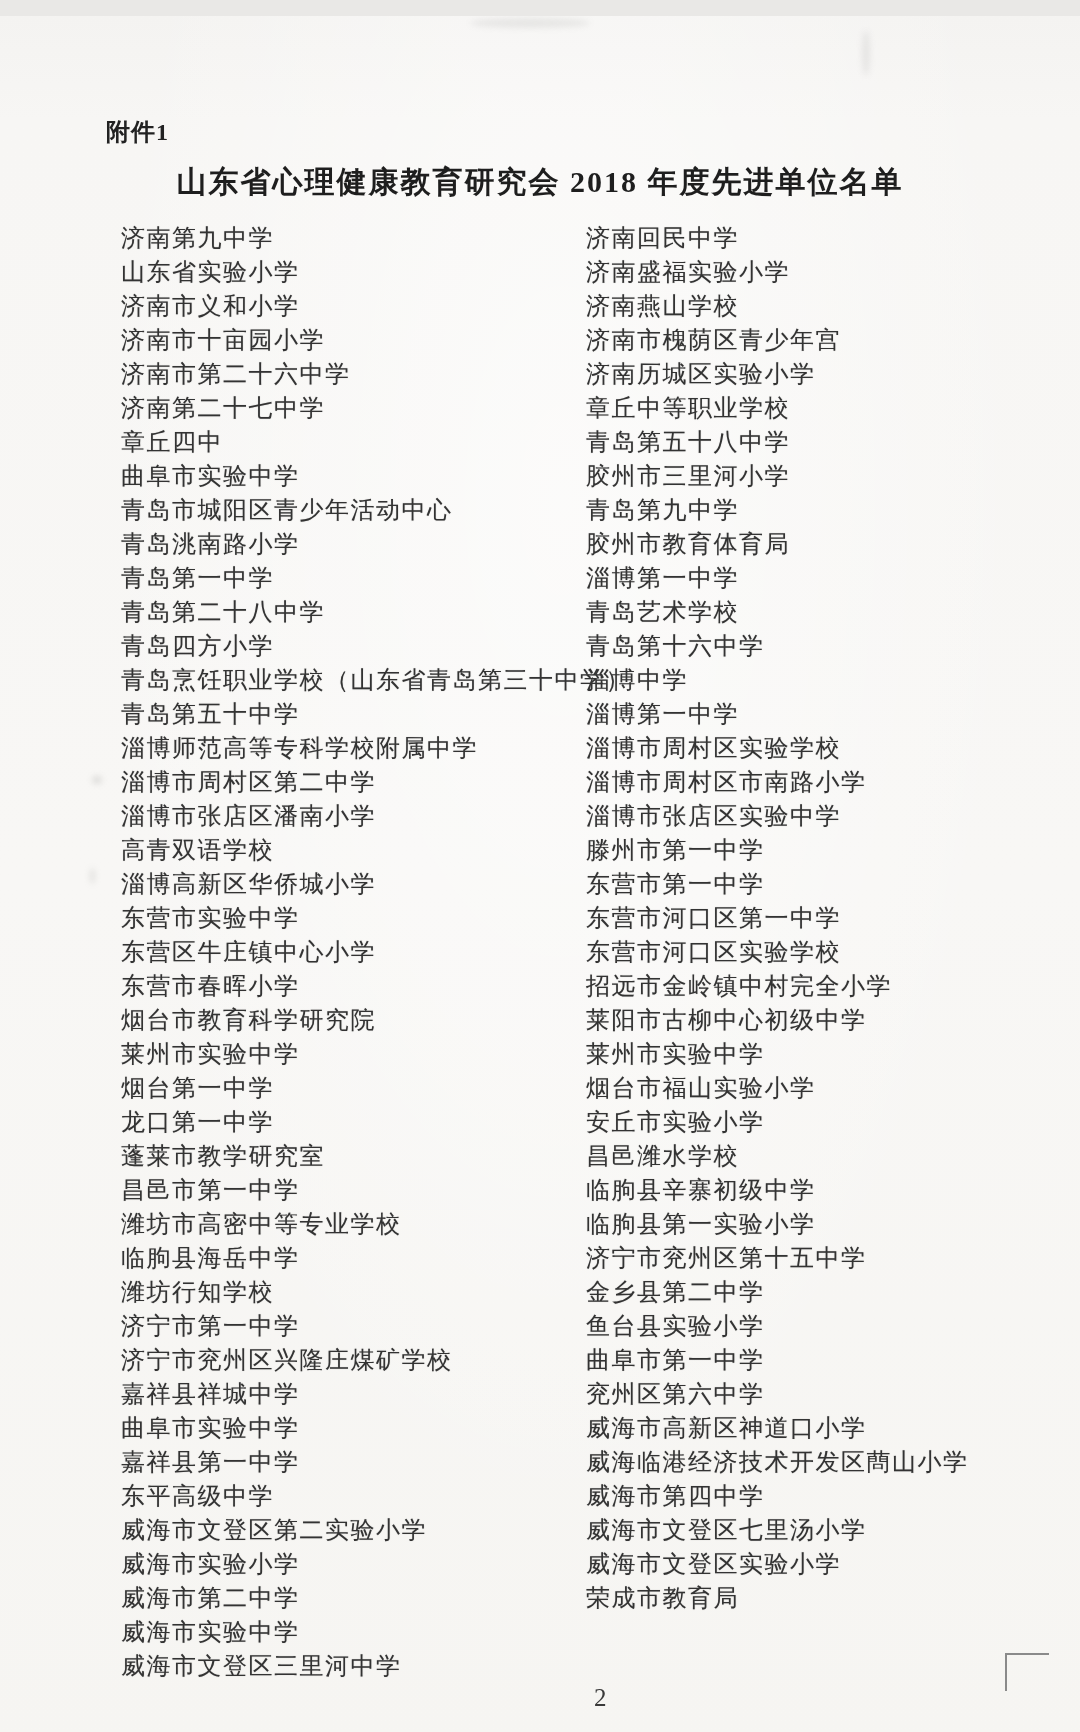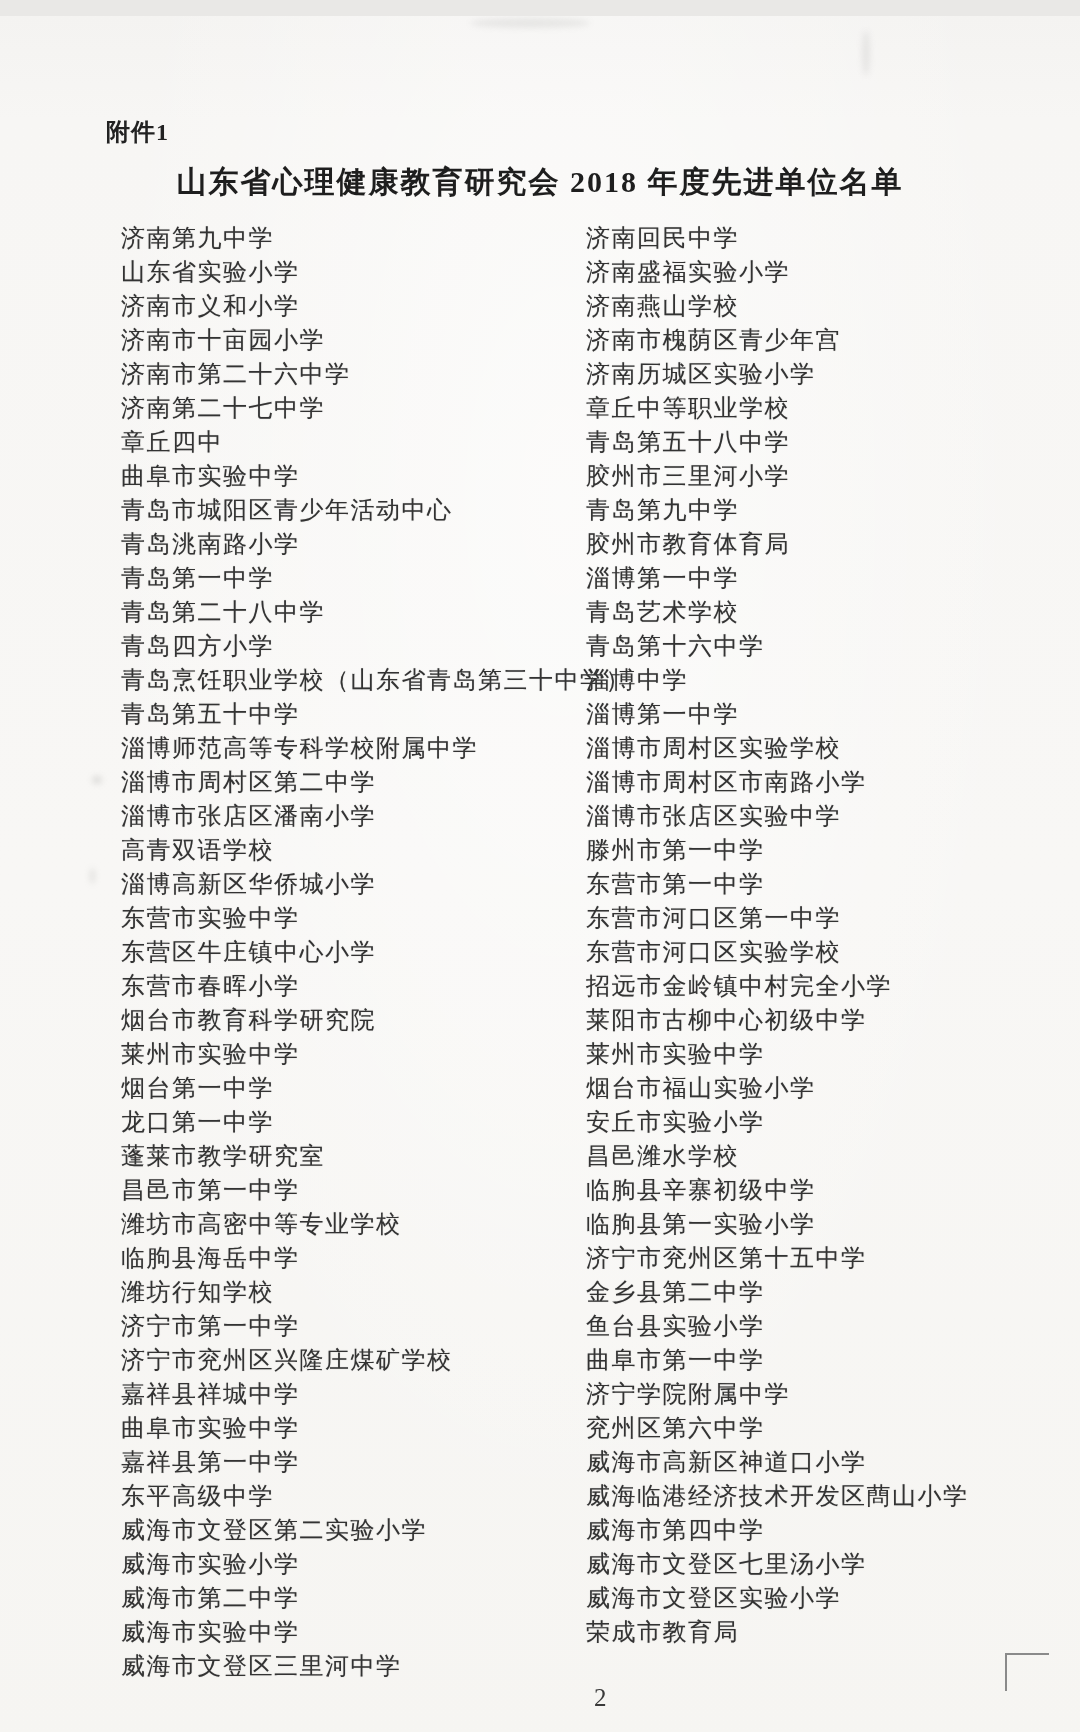--- a/index.html
+++ b/index.html
@@ -176,21 +176,20 @@
         <div class="entry">莱州市实验中学</div>
         <div class="entry">烟台市福山实验小学</div>
         <div class="entry">安丘市实验小学</div>
         <div class="entry">昌邑潍水学校</div>
         <div class="entry">临朐县辛寨初级中学</div>
         <div class="entry">临朐县第一实验小学</div>
         <div class="entry">济宁市兖州区第十五中学</div>
         <div class="entry">金乡县第二中学</div>
         <div class="entry">鱼台县实验小学</div>
         <div class="entry">曲阜市第一中学</div>
-        <div class="entry">济宁学院附属中学</div>
         <div class="entry">兖州区第六中学</div>
         <div class="entry">威海市高新区神道口小学</div>
         <div class="entry">威海临港经济技术开发区蔄山小学</div>
         <div class="entry">威海市第四中学</div>
         <div class="entry">威海市文登区七里汤小学</div>
         <div class="entry">威海市文登区实验小学</div>
         <div class="entry">荣成市教育局</div>
       </div>
   </div>
 

